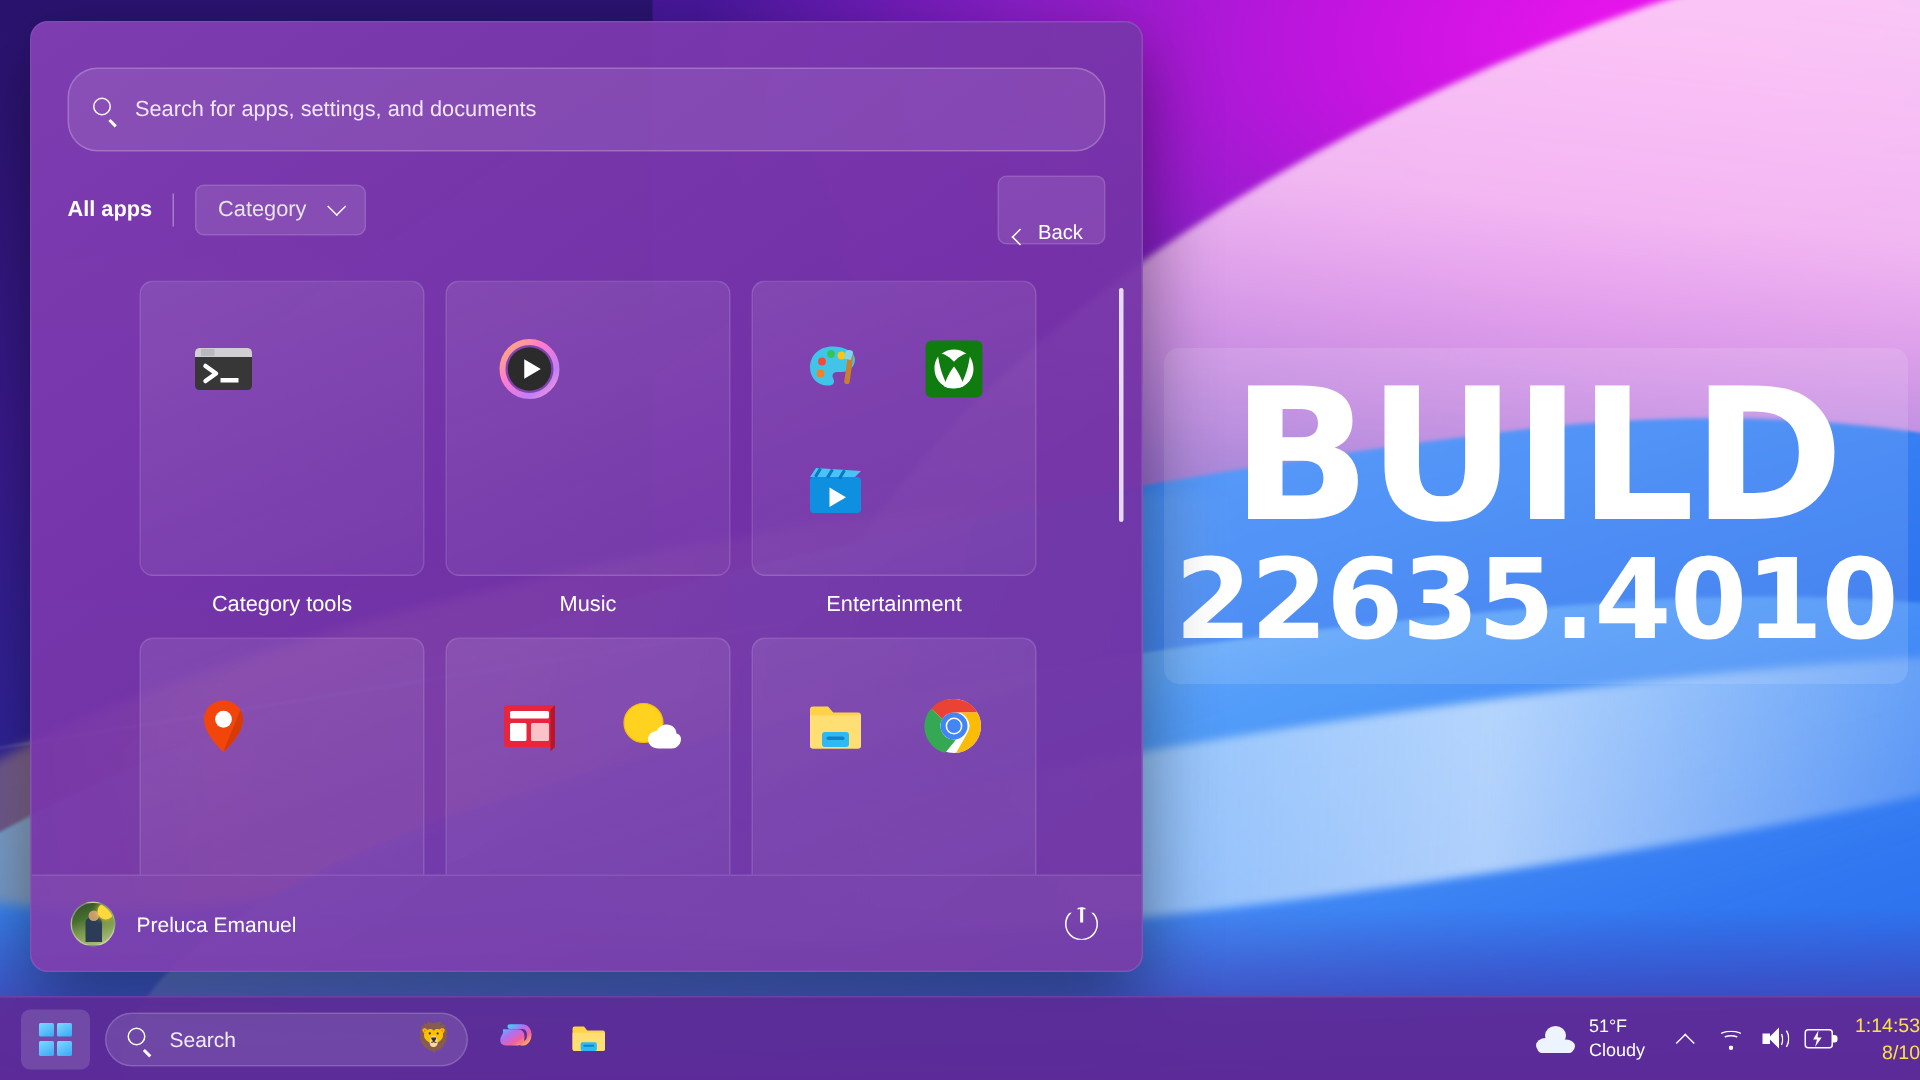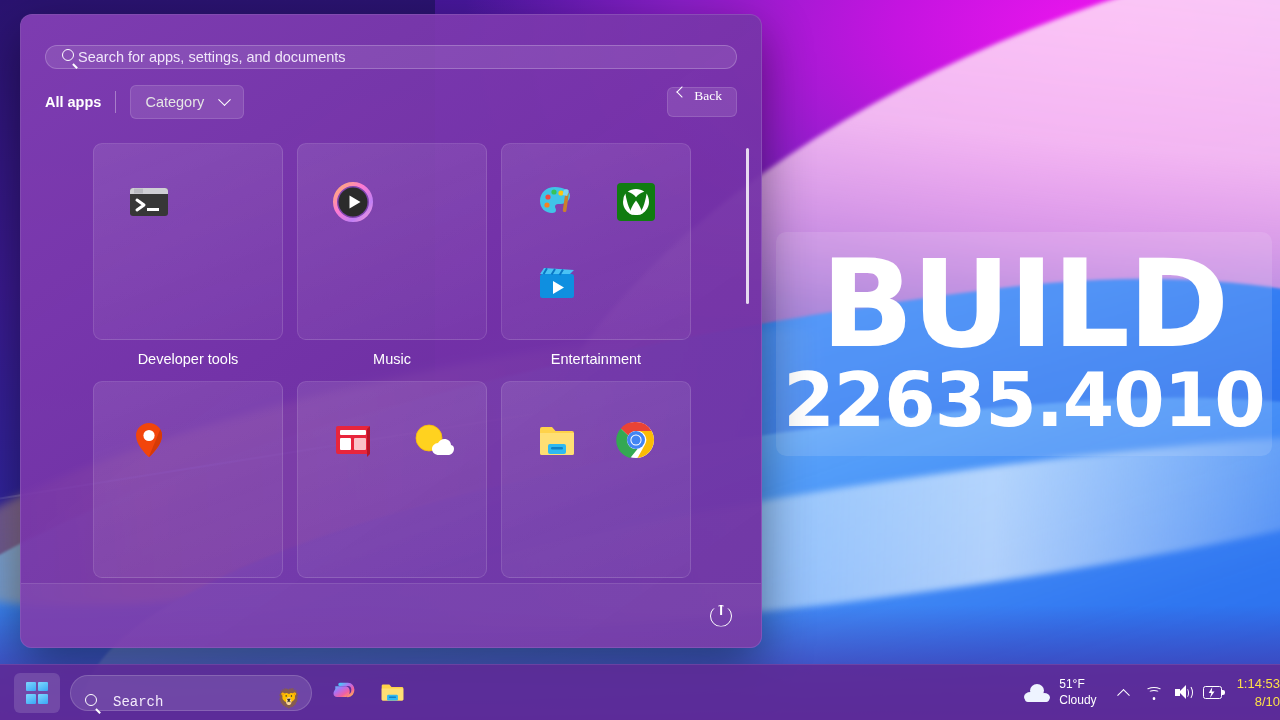--- a/index.html
+++ b/index.html
@@ -98,24 +98,24 @@
   #start-menu::before {
     content:""; position:absolute; inset:0;
     background:linear-gradient(145deg, rgba(150,80,200,0.35) 0%, rgba(110,46,160,0.2) 55%, rgba(96,40,145,0.3) 100%);
     pointer-events:none;
   }
   .sm-body { position:relative; z-index:1; flex:1; display:flex; flex-direction:column; min-height:0; }
 
   
   .search-row { padding:30px 24px 0 24px; }
   .search-box {
-    height:24px; border-radius:20px;
+    height:56px; border-radius:20px;
     background:rgba(255,255,255,0.10);
     border:1px solid rgba(255,255,255,0.22);
-    display:flex; align-items:center; padding:0 16px; 
+    display:flex; align-items:center; padding:0 16px; gap:12px;
   }
   .search-box .ph { color:#f0e6fa; font-size:14.5px; }
   .mag { width:16px; height:16px; position:relative; flex:0 0 16px; }
   .mag i {
     position:absolute; left:0; top:0; width:12px; height:12px;
     border:1.8px solid #ffffff; border-radius:50%;
   }
   .mag b {
     position:absolute; right:-0.5px; bottom:0px; width:6px; height:1.8px;
     background:#fff; transform:rotate(45deg); transform-origin:left center;
@@ -128,25 +128,25 @@
   .category-btn {
     margin-left:14px; height:34px; padding:0 14px;
     background:rgba(255,255,255,0.11);
     border:1px solid rgba(255,255,255,0.13);
     border-radius:6px; display:flex; align-items:center; gap:16px;
     color:#e5e5e5; font-size:14.5px;
   }
   .chev-d { width:9px; height:9px; border-right:1.8px solid #fff; border-bottom:1.8px solid #fff; transform:rotate(45deg) translate(-2px,-2px); }
   .spacer { flex:1; }
   .back-btn {
-    height:30px; padding:0 14px 0 10px;
+    height:46px; padding:0 14px 0 10px;
     background:rgba(255,255,255,0.11);
     border:1px solid rgba(255,255,255,0.13);
-    border-radius:6px; display:flex; align-items:flex-start; gap:8px;
-    color:#fff; font-size:13.5px;font-family:Liberation Serif, serif;
+    border-radius:6px; display:flex; align-items:flex-end; gap:8px;
+    color:#fff; font-size:13.5px;
   }
   .chev-l { width:8px; height:8px; border-left:1.8px solid #fff; border-bottom:1.8px solid #fff; transform:rotate(45deg); }
 
   
   .grid-wrap { position:relative; flex:1; min-height:0; margin-top:24px; overflow:hidden; }
   .grid {
     padding:0 24px; display:grid; grid-template-columns:repeat(3, 190px);
     gap:14px 14px; justify-content:start; margin-left:48px;
   }
   .cat-cell { width:190px; }
@@ -205,21 +205,21 @@
     width:46px; height:40px; border-radius:6px;
     background:rgba(255,255,255,0.14);
     display:flex; align-items:center; justify-content:center;
   }
   .win-logo { width:22px; height:22px; display:grid; grid-template-columns:1fr 1fr; grid-template-rows:1fr 1fr; gap:2.5px; }
   .win-logo s { display:block; background:linear-gradient(150deg,#7fd8ff,#3aa8f5); border-radius:1px; }
   .tb-search {
     width:242px; height:36px; border-radius:18px;
     background:rgba(255,255,255,0.12);
     border:1px solid rgba(255,255,255,0.16);
-    display:flex; align-items:flex-end; padding:0 10px 0 14px; gap:12px;font-family:Liberation Mono, monospace;
+    display:flex; align-items:center; padding:0 10px 0 14px; gap:12px;
   }
   .tb-search .lbl { color:#f3ebfb; font-size:14px; }
   .tb-search .lion { margin-left:auto; font-size:19px; line-height:1; }
   .tb-icon { width:40px; height:40px; display:flex; align-items:center; justify-content:center; }
 
   .tb-right { margin-left:auto; display:flex; align-items:center; gap:0; }
   .tray-weather { display:flex; align-items:center; gap:9px; padding:0 12px 0 0; }
   .tw-text { color:#fff; font-size:12px; line-height:1.3; }
   .cloud-ico { width:26px; height:18px; position:relative; }
   .cloud-ico i { position:absolute; background:#eef4ff; border-radius:50%; }
@@ -305,21 +305,21 @@
             <span class="ico">
               <svg viewBox="0 0 44 44" width="44" height="44">
                 <rect x="3" y="8" width="38" height="28" rx="3" fill="#373737"></rect>
                 <path d="M3 11a3 3 0 013-3h32a3 3 0 013 3v3H3z" fill="#cfcfd4"></path>
                 <rect x="7" y="8.6" width="9" height="4.8" fill="#b9b9c0"></rect>
                 <path d="M10 20l7 5-7 5" fill="none" stroke="#fff" stroke-width="3" stroke-linecap="round" stroke-linejoin="round"></path>
                 <rect x="20" y="28" width="12" height="3" fill="#fff"></rect>
               </svg>
             </span>
           </div>
-          <div class="cat-label">Developer tools</div>
+          <div class="cat-label">Category tools</div>
         </div>
 
         <div class="cat-cell">
           <div class="cat-tile">
             <span class="ico">
               <svg viewBox="0 0 44 44" width="44" height="44">
                 <defs>
                   <linearGradient id="mpring" x1="0" y1="0" x2="1" y2="1">
                     <stop offset="0%" stop-color="#ffb36b"></stop>
                     <stop offset="40%" stop-color="#ff7ad1"></stop>
@@ -431,20 +431,28 @@
         </div>
 
       </div>
       <div class="sb-track">
         <div class="sb-thumb"></div>
       </div>
     </div>
   </div>
 
   <div class="sm-footer">
+    <div class="user-chip">
+      <span class="avatar">
+        <i class="fig"></i>
+          <i class="head"></i>
+          <i class="sun"></i>
+      </span>
+      <span class="user-name">Preluca Emanuel</span>
+    </div>
     <div class="power">
       <span class="ring"></span>
         <span class="stem"></span>
     </div>
   </div>
 </div>
 
 <div id="taskbar">
   <div class="tb-left">
     <div class="start-btn">

